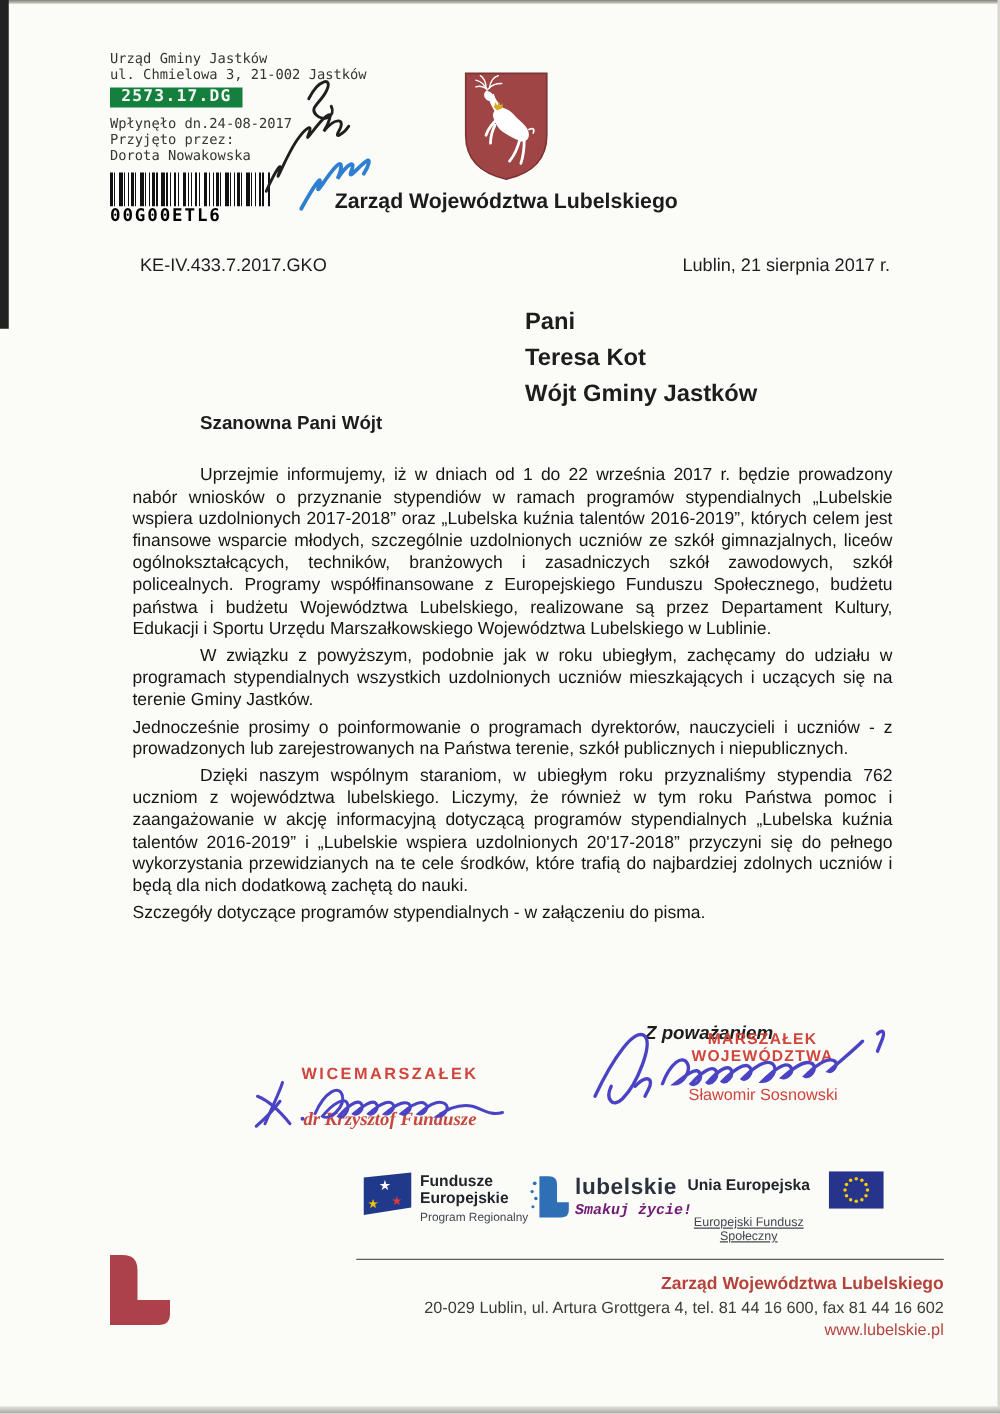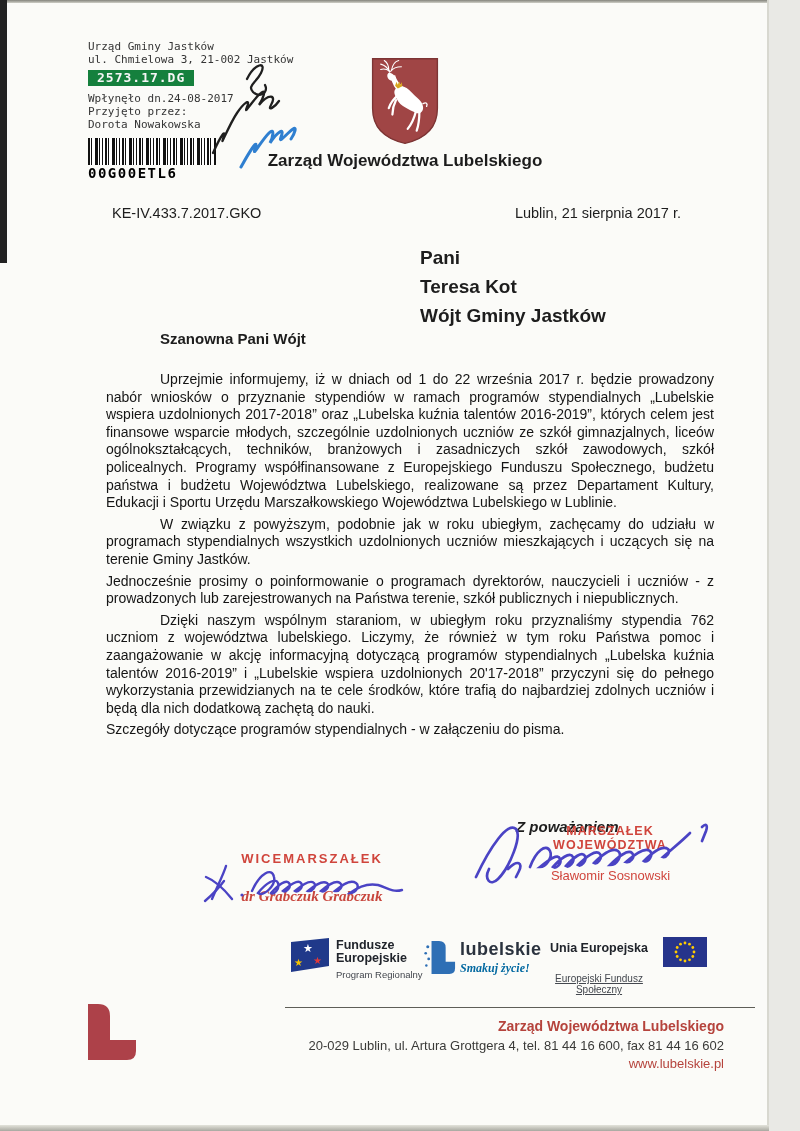--- a/index.html
+++ b/index.html
@@ -1,17 +1,17 @@
 <!DOCTYPE html>
 <html lang="pl"><head>
 <meta charset="utf-8">
 <style>
   html,body{margin:0;padding:0;background:#e9e9e5;}
-  .page{position:relative;width:734px;height:1131px;background:#fbfbf8;overflow:hidden;
-        font-family:"Liberation Sans",sans-serif;color:#1d1d1d;padding-left:35px;}
+  .page{position:relative;width:800px;height:1131px;background:#fbfbf8;overflow:hidden;
+        font-family:"Liberation Sans",sans-serif;color:#1d1d1d;}
   
   .edge-top{position:absolute;top:0;left:0;right:0;height:3px;background:linear-gradient(#84847c,#cfcfc7);}
   .edge-left{position:absolute;top:0;left:0;width:7px;height:263px;background:#222;}
   .edge-right{position:absolute;top:0;right:0;width:2px;height:100%;background:#d8d8d0;}
   .edge-bottom{position:absolute;bottom:0;left:0;right:0;height:6px;background:linear-gradient(#e3e3db,#a8a8a0);}
   
   .stamp{position:absolute;left:88px;top:40px;width:215px;
          font-family:"DejaVu Sans Mono",monospace;color:#353535;font-size:11px;line-height:13px;}
   .case-box{display:inline-block;margin-top:4px;background:#15803d;color:#f6f6f6;
             font-size:13px;font-weight:bold;letter-spacing:1px;padding:1px 9px 2px;}
@@ -46,22 +46,22 @@
                   font-size:13px;color:#d0453c;}
   .hand{position:absolute;}
   
   .fe-logo-flag{position:absolute;left:290px;top:936px;width:40px;height:38px;}
   .fe-logo-text{position:absolute;left:336px;top:939px;width:92px;font-size:12.5px;
                 font-weight:bold;line-height:13px;color:#20242b;}
   .fe-logo-sub{font-size:9.5px;font-weight:normal;color:#43474e;margin-top:3px;}
   .lub-l{position:absolute;left:424px;top:938px;width:32px;height:38px;}
   .lub-text{position:absolute;left:460px;top:939px;width:110px;}
   .lub-title{font-size:18px;font-weight:600;color:#2a323e;letter-spacing:0.5px;}
-  .lub-slogan{font-size:12px;font-style:italic;font-weight:bold;color:#0369a1;margin-top:1px;
-              font-family:Liberation Serif, serif;}
+  .lub-slogan{font-size:12px;font-style:italic;font-weight:bold;color:#701a75;margin-top:1px;
+              font-family:Liberation Mono, monospace;}
   .eu-text{position:absolute;left:541px;top:941px;width:116px;text-align:center;}
   .eu-title{font-size:12.5px;font-weight:bold;color:#20242b;}
   .eu-sub{font-size:10px;color:#43474e;margin-top:18px;text-decoration:underline;}
   .eu-flag{position:absolute;left:663px;top:937px;width:44px;height:30px;}
   
   .footer-sep{position:absolute;left:285px;top:1007px;width:470px;height:1px;background:#5e5e58;}
   .footer{position:absolute;left:250px;right:45px;top:1018px;text-align:right;}
   .footer-org{font-size:14px;font-weight:bold;color:#b5433c;}
   .footer-addr{font-size:13px;color:#3a3a38;margin-top:4px;}
   .footer-www{font-size:13px;color:#b5433c;margin-top:3px;}
@@ -142,21 +142,21 @@
     <p class="indent">Uprzejmie informujemy, iż w dniach od 1 do 22 września 2017 r. będzie prowadzony nabór wniosków o przyznanie stypendiów w ramach programów stypendialnych „Lubelskie wspiera uzdolnionych 2017-2018” oraz „Lubelska kuźnia talentów 2016-2019”, których celem jest finansowe wsparcie młodych, szczególnie uzdolnionych uczniów ze szkół gimnazjalnych, liceów ogólnokształcących, techników, branżowych i zasadniczych szkół zawodowych, szkół policealnych. Programy współfinansowane z Europejskiego Funduszu Społecznego, budżetu państwa i budżetu Województwa Lubelskiego, realizowane są przez Departament Kultury, Edukacji i Sportu Urzędu Marszałkowskiego Województwa Lubelskiego w Lublinie.</p>
     <p class="indent">W związku z powyższym, podobnie jak w roku ubiegłym, zachęcamy do udziału w programach stypendialnych wszystkich uzdolnionych uczniów mieszkających i uczących się na terenie Gminy Jastków.</p>
     <p>Jednocześnie prosimy o poinformowanie o programach dyrektorów, nauczycieli i uczniów - z prowadzonych lub zarejestrowanych na Państwa terenie, szkół publicznych i niepublicznych.</p>
     <p class="indent">Dzięki naszym wspólnym staraniom, w ubiegłym roku przyznaliśmy stypendia 762 uczniom z województwa lubelskiego. Liczymy, że również w tym roku Państwa pomoc i zaangażowanie w akcję informacyjną dotyczącą programów stypendialnych „Lubelska kuźnia talentów 2016-2019” i „Lubelskie wspiera uzdolnionych 20'17-2018” przyczyni się do pełnego wykorzystania przewidzianych na te cele środków, które trafią do najbardziej zdolnych uczniów i będą dla nich dodatkową zachętą do nauki.</p>
     <p>Szczegóły dotyczące programów stypendialnych - w załączeniu do pisma.</p>
   </div>
 
   <div class="closing">Z poważaniem</div>
 
   <div class="sig-title left">WICEMARSZAŁEK</div>
-  <div class="sig-name-left">dr Grabczuk Grabczuk</div>
+  <div class="sig-name-left">dr Krzysztof Fundusze</div>
   <div class="sig-title right">MARSZAŁEK WOJEWÓDZTWA</div>
   <div class="sig-name-right">Sławomir Sosnowski</div>
 
   <svg class="hand" style="left:192px;top:853px" width="230" height="68" viewBox="0 0 230 68">
     <g stroke="#4a43c4" fill="none" stroke-width="2.4" stroke-linecap="round">
       <path d="M20,46 C26,32 32,20 34,13"></path>
       <path d="M14,24 C24,28 32,36 40,46"></path>
       <path d="M32,28 C26,36 20,42 13,48"></path>
       <circle cx="50" cy="42" r="1.6" fill="#4a43c4" stroke="none"></circle>
       <path d="M60,38 C68,20 80,14 82,24 C84,32 72,44 66,40 C74,30 84,24 86,30 C88,36 82,42 79,40 C86,32 94,26 97,30 C100,34 94,40 91,38 C98,32 106,26 109,30 C112,34 106,40 103,38 C110,32 118,26 122,30 C125,33 120,39 116,38 C123,32 130,27 135,30 C139,33 133,40 129,38 C136,32 144,27 148,30 C152,33 147,39 143,38 C150,32 158,26 164,30 C168,33 164,40 158,40 C166,34 176,30 186,32 C194,34 200,40 210,37"></path>

